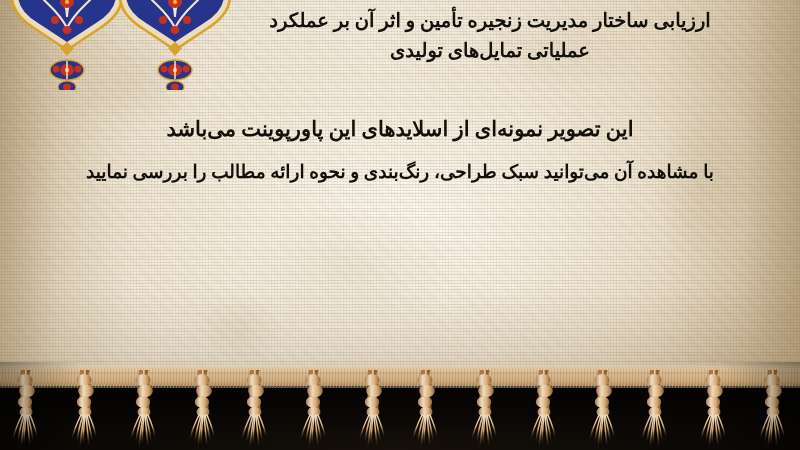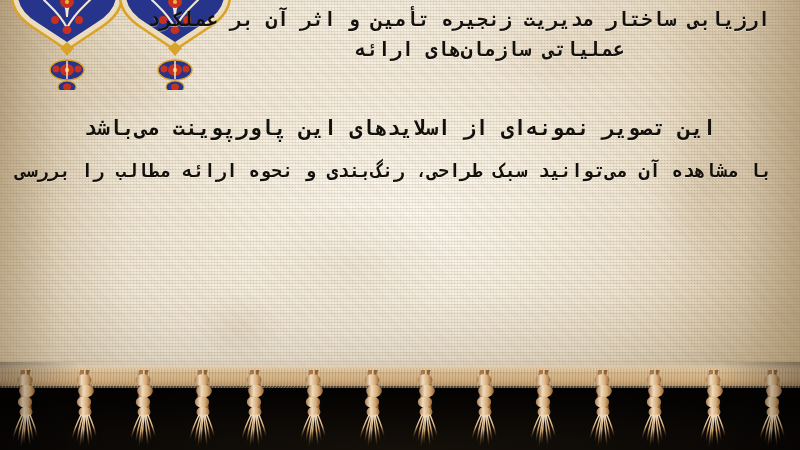--- a/index.html
+++ b/index.html
@@ -7,21 +7,21 @@
     margin: 0;
     padding: 0;
     background: #000;
   }
   #slide {
     position: relative;
     width: 800px;
     height: 450px;
     overflow: hidden;
     background: #0a0705;
-    font-family: Liberation Mono, monospace;
+    font-family: Liberation Serif, serif;
   }
 
   
   #canvas-area {
     position: absolute;
     left: 0; top: 0;
     width: 800px;
     height: 372px;
     overflow: hidden;
     background-color: #e8dcc6;
@@ -347,21 +347,21 @@
         <ellipse cx="0" cy="0" rx="9" ry="6" fill="#26348c" stroke="#d9a32a" stroke-width="1.1"></ellipse>
         <ellipse cx="0" cy="0" rx="4" ry="3.6" fill="#c8301f"></ellipse>
       </g>
     </svg>
   </div>
 
   <div id="text-layer">
 
     <div class="title-block">
       <div class="title-line">ارزیابی ساختار مدیریت زنجیره تأمین و اثر آن بر عملکرد</div>
-      <div class="title-line">عملیاتی سازمان‌های ارائه</div>
+      <div class="title-line">عملیاتی تمایل‌های تولیدی</div>
     </div>
 
     <div class="body-block">
       <div class="body-line l1">این تصویر نمونه‌ای از اسلایدهای این پاورپوینت می‌باشد</div>
       <div class="body-line l2">با مشاهده آن می‌توانید سبک طراحی، رنگ‌بندی و نحوه ارائه مطالب را بررسی نمایید</div>
     </div>
 
   </div>
 
   <div id="fringe-zone">

